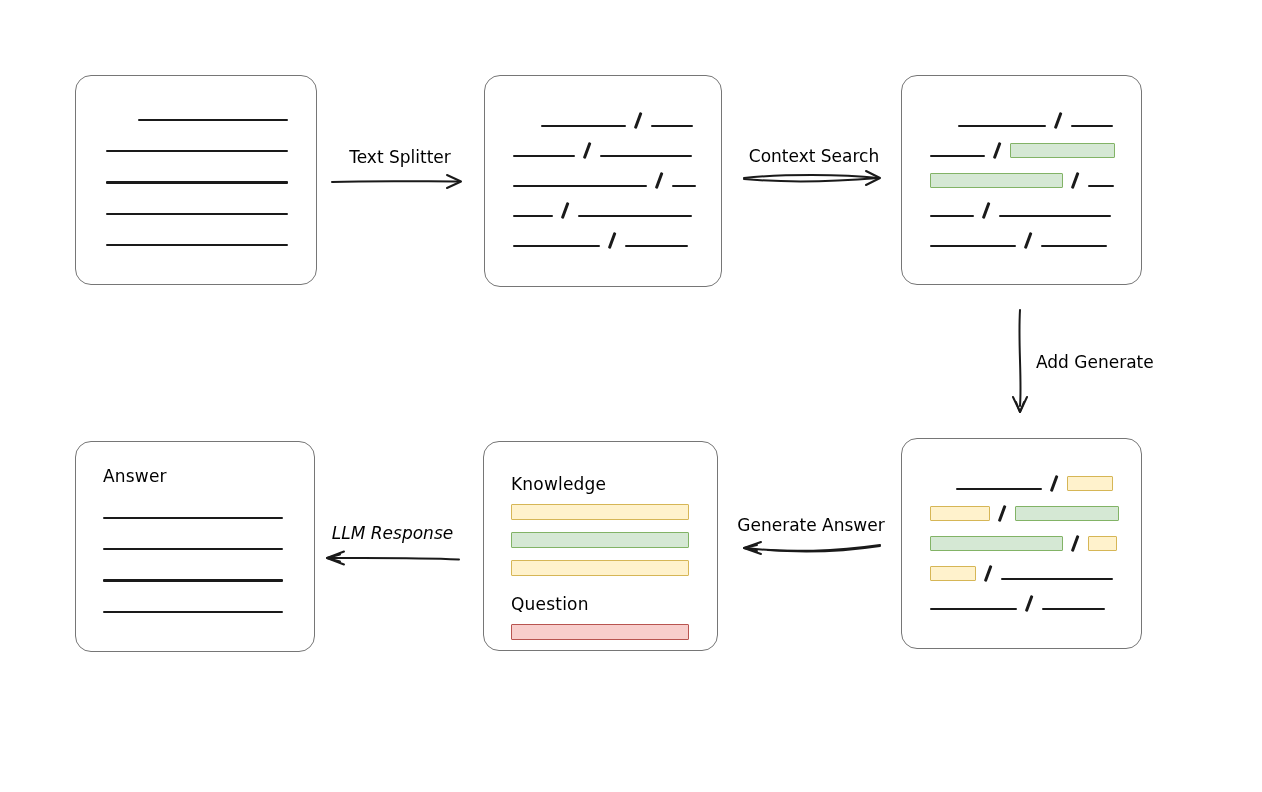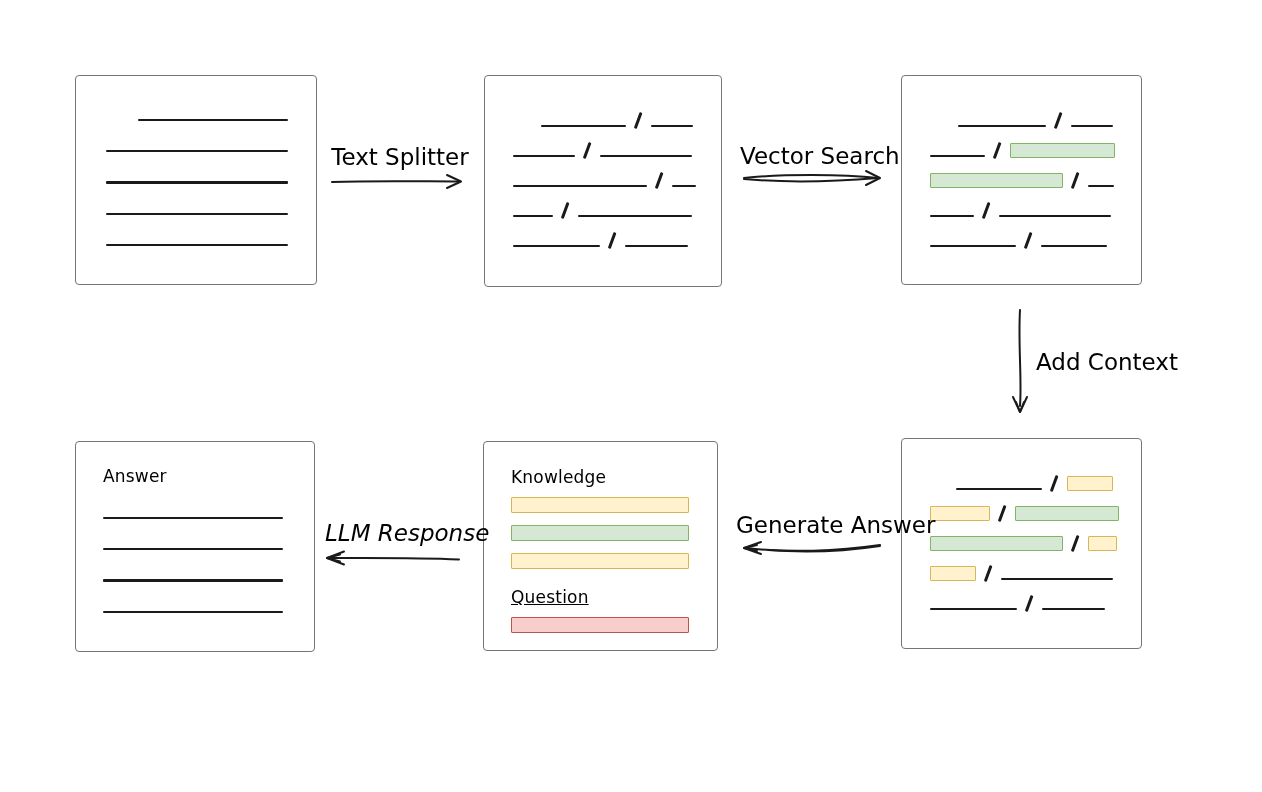--- a/index.html
+++ b/index.html
@@ -2,39 +2,39 @@
 <html style="--green-fill: #d5e8d4; --green-stroke: #82b366; --yellow-fill: #fff2cc; --yellow-stroke: #d6b656; --red-fill: #f8cecc; --red-stroke: #b85450; --ink: #1a1a1a; --box-border: #767676;"><head>
 <meta charset="utf-8">
 <style>
   html,body{margin:0;padding:0;background:#fff;}
   #stage{
     position:relative;width:1262px;height:792px;background:#ffffff;overflow:hidden;
     font-family:"DejaVu Sans","Liberation Sans",sans-serif;color:#000;
   }
   .box{
     position:absolute;background:#fff;border:1.2px solid var(--box-border);
-    border-radius:4px;box-sizing:border-box;
+    border-radius:16px;box-sizing:border-box;
   }
   .chunk-box{padding:34px 28px 0 28px;}
   .document-box{padding:43px 30px 0 30px;}
   .label-box{padding:24px 27px 0 27px;}
   .seg-row{display:flex;align-items:flex-end;height:18px;margin-bottom:12px;}
   .document-box .seg-row, .answer-box .seg-row{height:auto;margin-bottom:28px;}
   .prompt-box .seg-row{height:17px;margin-bottom:11px;}
   .seg-space{display:inline-block;height:1px;flex:0 0 auto;}
   .seg-line{height:2.2px;background:var(--ink);margin-bottom:1px;border-radius:1px;flex:0 0 auto;}
   .seg-slash{width:2.6px;height:17px;background:var(--ink);border-radius:1px;
     transform:rotate(20deg) translateY(1px);margin:0 11px;flex:0 0 auto;}
   .seg-bar{height:15px;border:1.6px solid;box-sizing:border-box;border-radius:1px;flex:0 0 auto;}
   .prompt-box .seg-bar{height:16px;}
   .box-title{font-size:17px;line-height:21px;letter-spacing:.2px;}
-  .prompt-box .box-title{margin:1px 0 8px 0;}
-  .prompt-box .question-title{margin-top:18px;text-decoration:underline;}
+  .prompt-box .box-title{margin:8px 0 8px 0;}
+  .prompt-box .question-title{margin-top:18px;}
   .answer-box .box-title{margin:0 0 30px 0;}
-  .arrow-label{position:absolute;font-size:23px;line-height:20px;white-space:nowrap;}
+  .arrow-label{position:absolute;font-size:17px;line-height:20px;white-space:nowrap;}
   .arrow-label.centered{text-align:center;}
   .arrow-svg{position:absolute;overflow:visible;}
   .arrow-path{stroke:var(--ink);stroke-width:2;fill:none;stroke-linecap:round;stroke-linejoin:round;}
   .caption{position:absolute;font-size:17.5px;text-align:center;letter-spacing:.2px;}
 </style>
 </head>
 <body>
 
 <div id="stage">
 
@@ -190,28 +190,28 @@
         </div>
       </div>
   </div>
 
   <div class="arrow-label centered" style="left:330px;top:147px;width:140px;">Text Splitter</div>
   <svg class="arrow-svg" style="left:330px;top:170px;" width="140" height="24">
     <path class="arrow-path" d="M2 12 C 45 10.5, 95 11.5, 129 11.5"></path>
     <path class="arrow-path" d="M117 5 L131 11.5 L117 18"></path>
   </svg>
 
-  <div class="arrow-label centered" style="left:740px;top:146px;width:148px;">Vector Search</div>
+  <div class="arrow-label centered" style="left:740px;top:146px;width:148px;">Context Search</div>
   <svg class="arrow-svg" style="left:742px;top:167px;" width="148" height="24">
     <path class="arrow-path" d="M2 11 C 40 7, 100 7, 136 11"></path>
     <path class="arrow-path" d="M2 12 C 45 16, 100 14, 136 11"></path>
     <path class="arrow-path" d="M124 4 L138 11 L124 18"></path>
   </svg>
 
-  <div class="arrow-label" style="left:1036px;top:352px;">Add Context</div>
+  <div class="arrow-label" style="left:1036px;top:352px;">Add Generate</div>
   <svg class="arrow-svg" style="left:1009px;top:308px;" width="22" height="112">
     <path class="arrow-path" d="M11 2 C 9 35, 13 72, 11 98"></path>
     <path class="arrow-path" d="M4 89 L11 104 L18 89"></path>
     <path class="arrow-path" d="M7 94 L11 104 L15 94"></path>
   </svg>
 
   <div class="arrow-label centered" style="left:736px;top:515px;width:150px;">Generate Answer</div>
   <svg class="arrow-svg" style="left:738px;top:537px;" width="145" height="24">
     <path class="arrow-path" d="M142 8 C 100 14, 50 16, 9 11"></path>
     <path class="arrow-path" d="M142 9 C 105 14.5, 62 15.5, 30 13"></path>

